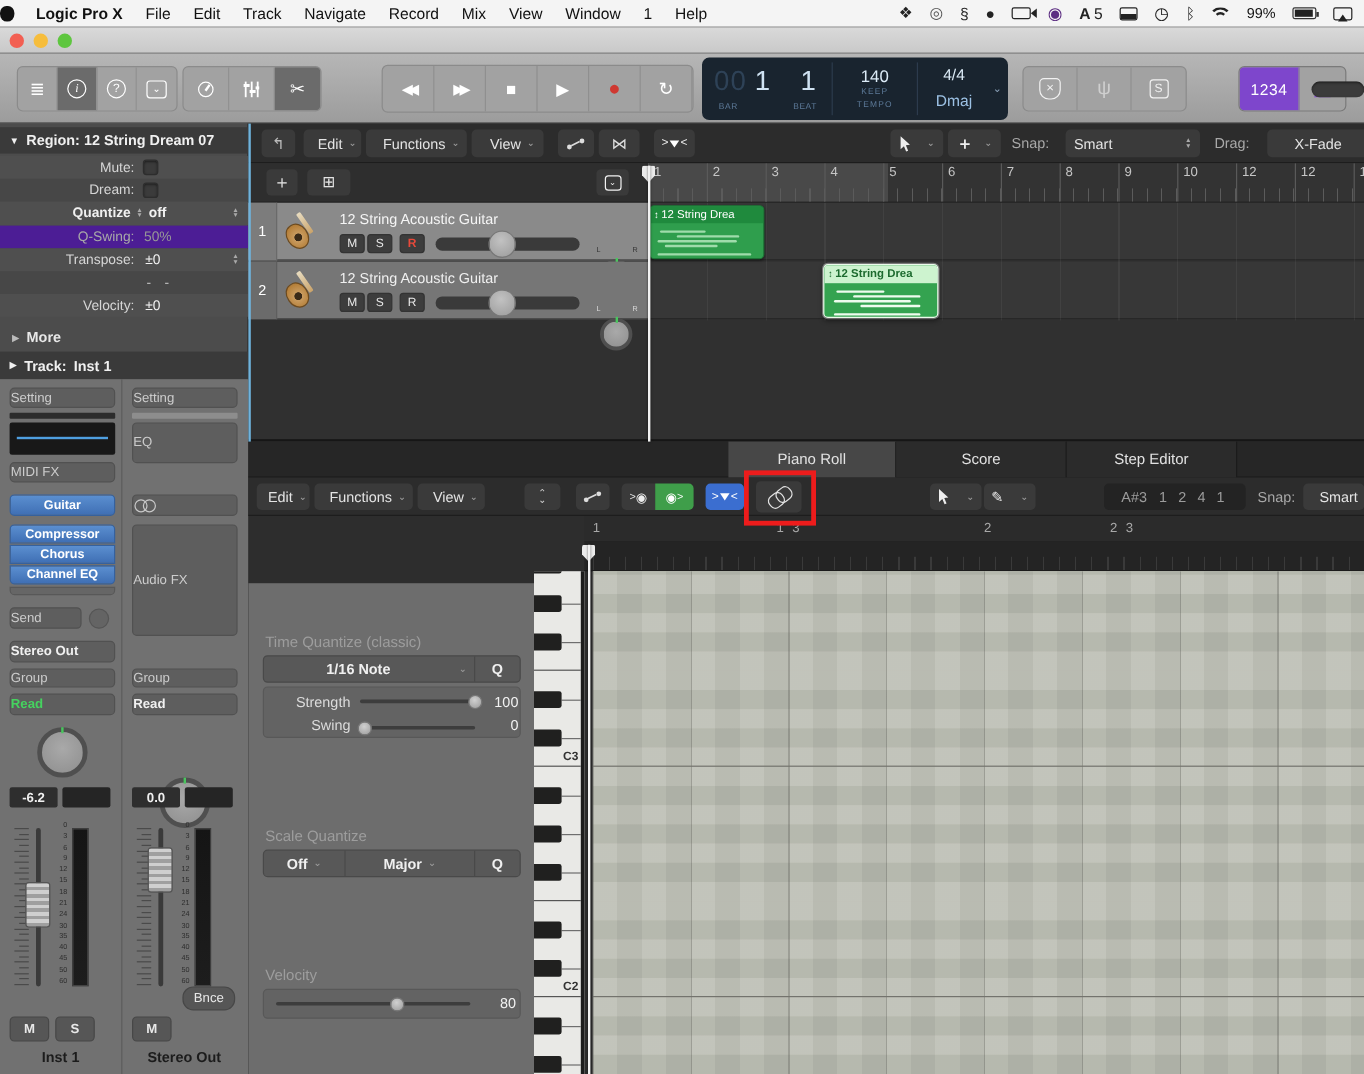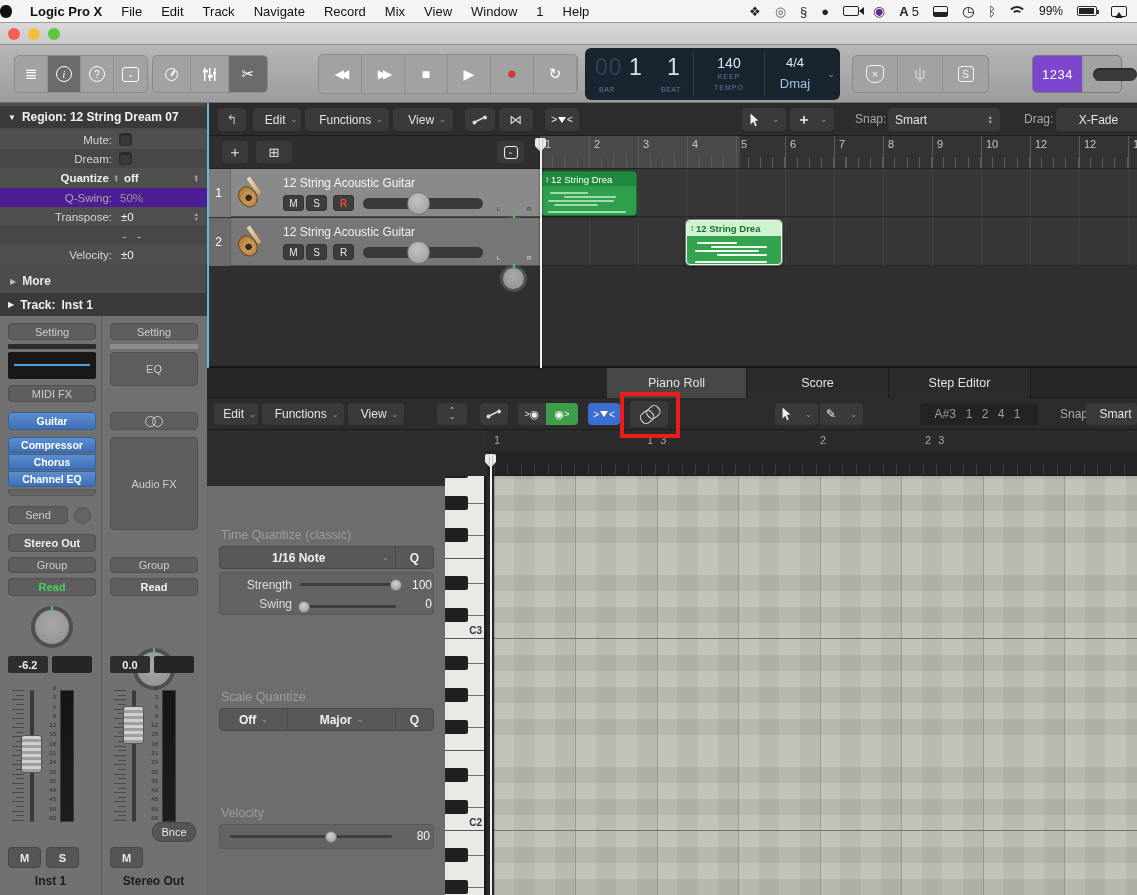--- a/index.html
+++ b/index.html
@@ -27,33 +27,33 @@
   .cbtn.active{background:#6b6b6b;}
   .tbtn{width:43px;height:38px;display:flex;align-items:center;justify-content:center;color:#fff;border-right:1px solid #8f8f8f;font-size:15px;}
   
   #lcd{background:#19242f;border-radius:6px;color:#cfe2f2;}
   
   #inspector{background:#4c4c4c;border-right:1px solid #333;font-size:11.5px;}
   .insphead{background:#3a3a3a;color:#f0f0f0;font-weight:bold;font-size:12px;}
   .irow{color:#d6d6d6;}
   .irow .lab{position:absolute;right:95px;text-align:right;}
   .cbx{width:13px;height:13px;background:#3b3b3b;border-radius:3px;border:1px solid #2d2d2d;box-shadow:inset 0 1px 2px rgba(0,0,0,.5);}
-  .stripbtn{background:#5e5e5e;border:1px solid #515151;border-radius:4px;color:#cccccc;font-size:11px;display:flex;align-items:center;justify-content:center;}
+  .stripbtn{background:#5e5e5e;border:1px solid #515151;border-radius:4px;color:#cccccc;font-size:11px;display:flex;align-items:center;}
   .bluebtn{background:linear-gradient(#5b8fd0,#3f6fb4);border:1px solid #35619e;color:#fff;font-weight:bold;border-radius:4px;font-size:10.5px;display:flex;align-items:center;justify-content:center;}
   .knob{border-radius:50%;background:radial-gradient(circle at 50% 40%,#a9a9a9,#8e8e8e);border:4px solid #4f4f4f;position:relative;}
   .knob::after{content:"";position:absolute;left:50%;top:-4px;width:2px;height:5px;background:#49c65e;transform:translateX(-50%);}
   .fadertrack{width:4px;background:#3a3a3a;border-radius:2px;}
   .handle{width:21px;height:38px;border-radius:3px;border:1px solid #555;
     background:repeating-linear-gradient(#cfcfcf 0 3px,#9f9f9f 3px 6px);}
   .meter{background:linear-gradient(#151515,#1d1d1d);border:1px solid #3d3d3d;}
   .msbtn{background:#565656;border:1px solid #474747;border-radius:4px;color:#e8e8e8;font-weight:bold;font-size:11px;display:flex;align-items:center;justify-content:center;}
   
   .darkbar{background:#2c2c2c;}
   .dbtn{background:#3a3a3a;border-radius:4px;color:#e4e4e4;font-size:12px;display:flex;align-items:center;justify-content:center;}
-  .toollab{color:#a8a8a8;font-size:12px;margin-left:12px;}
+  .toollab{color:#a8a8a8;font-size:12px;}
   
   .lane{background:#373737;border-bottom:1px solid #272727;}
   .msr{background:#3d3d3d;border-radius:3px;color:#e8e8e8;font-size:10px;width:21px;height:16px;display:flex;align-items:center;justify-content:center;border:1px solid #333;}
   .region{border-radius:4px;overflow:hidden;box-shadow:0 1px 2px rgba(0,0,0,.4);}
   .noteline{position:absolute;height:2px;border-radius:1px;}
   
   .tab{color:#e2e2e2;font-size:12.5px;display:flex;align-items:center;justify-content:center;border-right:1px solid #1b1b1b;background:#2b2b2b;}
   .tab.active{background:#474747;}
   .pbox{background:#585858;border:1px solid #494949;border-radius:4px;color:#f0f0f0;font-size:12px;}
   .slidertrack{height:3px;background:#3d3d3d;border-radius:2px;position:relative;}

